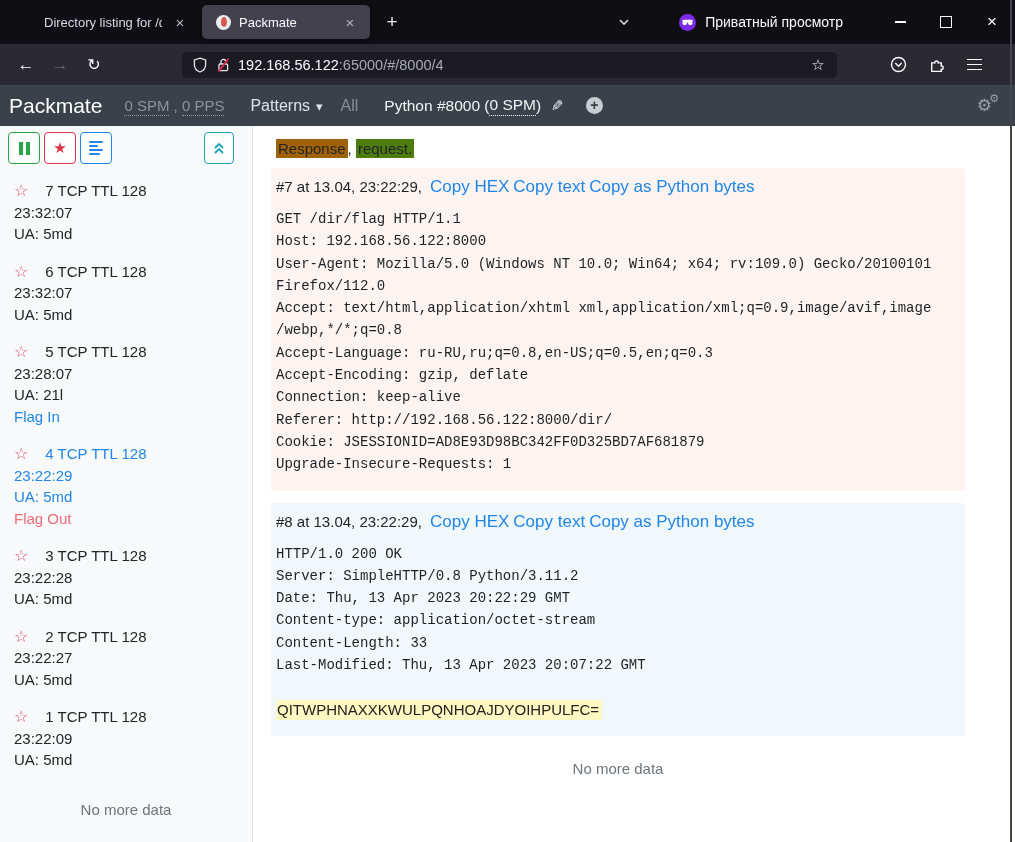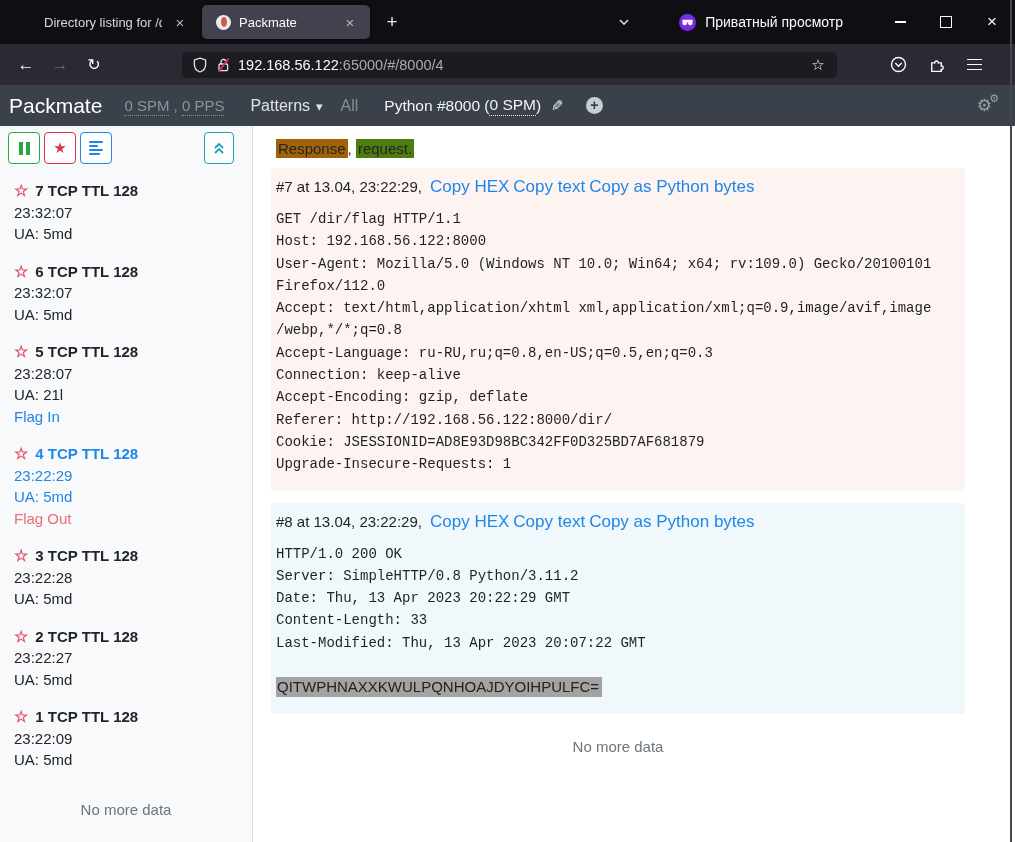--- a/index.html
+++ b/index.html
@@ -76,21 +76,21 @@
   .btn-fav { border-color:#dc3545; color:#dc3545; font-size:15px; }
   .btn-fav::before { content:"★"; }
   .btn-list { border-color:#2086e8; }
   .btn-list .rows { display:flex; flex-direction:column; gap:2px; }
   .btn-list .rows span { height:2.2px; background:#2086e8; display:block; border-radius:1px; }
   .btn-list .rows span:nth-child(1){ width:14px; } .btn-list .rows span:nth-child(2){ width:9px; }
   .btn-list .rows span:nth-child(3){ width:14px; } .btn-list .rows span:nth-child(4){ width:11px; }
   .btn-top { border-color:#17a2b8; margin-left:auto; margin-right:10px; width:30px; }
   .packet-list { flex:1; padding:12px 14px 0 14px; font-size:15px; color:#212529; }
   .pkt { margin-bottom:16px; line-height:21.5px; }
-  .pkt .trow { display:flex; align-items:center; gap:7px;font-weight:bold; }
+  .pkt .trow { display:flex; align-items:center; gap:17px; }
   .pkt .star { color:#e0516a; font-size:16px; }
   .pkt .star::before { content:"☆"; }
   .pkt.active .ttl, .pkt.active .time, .pkt.active .ua { color:#2086e8; }
   .flag-link { display:block; }
   .flag-in { color:#2086e8; }
   .flag-out { color:#ea6d78; }
   .side-nomore { text-align:center; color:#6c757d; font-size:15px; padding:14px 0 40px 0; }
 
   
   .main { flex:1; padding:14px 50px 0 18px; overflow:hidden; }
@@ -99,21 +99,21 @@
   .hl-req  { background:#4d7c0f; padding:1px 2px; }
   .pblock { border-radius:3px; padding:9px 8px 15px 5px; margin-bottom:12px; }
   .pblock.request  { background:#fdf3f1; }
   .pblock.response { background:#f0f8fb; }
   .pblock .phead { font-size:15px; color:#212529; margin-bottom:11px; display:flex; align-items:baseline; gap:4px; }
   .pblock .phead .copy { color:#2086e8; font-size:17px; text-decoration:none; }
   .pblock .phead .meta { margin-right:4px; }
   .pbody { font-family:"Liberation Mono","DejaVu Sans Mono",monospace; font-size:14px; color:#1d2125; }
   .pbody .line { line-height:22.3px; white-space:pre-wrap; word-break:break-all; min-height:22.3px; }
   .flagline { line-height:22.3px; font-family:"Liberation Sans",sans-serif; font-size:15px; }
-  .flagline mark { background:#a3a3a3; color:#26211f; padding:1px 3px 2px 1px; }
+  .flagline mark { background:#fef9c3; color:#26211f; padding:1px 3px 2px 1px; }
   .main-nomore { text-align:center; color:#6c757d; font-size:15px; margin-top:24px; }
 
   svg { display:block; }
 </style>
 </head>
 <body>
 
 <div class="win-edge"></div>
 
 <div class="tabstrip">
@@ -298,38 +298,39 @@
             <a class="copy">Copy as Python bytes</a>
           </div>
           <div class="pbody">
             <div class="line">GET /dir/flag HTTP/1.1</div>
             <div class="line">Host: 192.168.56.122:8000</div>
             <div class="line">User-Agent: Mozilla/5.0 (Windows NT 10.0; Win64; x64; rv:109.0) Gecko/20100101</div>
             <div class="line">Firefox/112.0</div>
             <div class="line">Accept: text/html,application/xhtml xml,application/xml;q=0.9,image/avif,image</div>
             <div class="line">/webp,*/*;q=0.8</div>
             <div class="line">Accept-Language: ru-RU,ru;q=0.8,en-US;q=0.5,en;q=0.3</div>
+            <div class="line">Accept-Encoding: gzip, deflate</div>
             <div class="line">Connection: keep-alive</div>
-            <div class="line">Accept-Encoding: gzip, deflate</div>
             <div class="line">Referer: http://192.168.56.122:8000/dir/</div>
             <div class="line">Cookie: JSESSIONID=AD8E93D98BC342FF0D325BD7AF681879</div>
             <div class="line">Upgrade-Insecure-Requests: 1</div>
           </div>
         </section>
         <section class="pblock response">
           <div class="phead">
             <span class="meta">#8 at 13.04, 23:22:29,</span>
             <a class="copy">Copy HEX</a>
             <a class="copy">Copy text</a>
             <a class="copy">Copy as Python bytes</a>
           </div>
           <div class="pbody">
             <div class="line">HTTP/1.0 200 OK</div>
             <div class="line">Server: SimpleHTTP/0.8 Python/3.11.2</div>
             <div class="line">Date: Thu, 13 Apr 2023 20:22:29 GMT</div>
+            <div class="line">Content-type: application/octet-stream</div>
             <div class="line">Content-Length: 33</div>
             <div class="line">Last-Modified: Thu, 13 Apr 2023 20:07:22 GMT</div>
             <div class="line"></div>
             <div class="flagline"><mark>QITWPHNAXXKWULPQNHOAJDYOIHPULFC=</mark></div>
           </div>
         </section>
       </div>
     <div class="main-nomore">No more data</div>
   </div>
 

